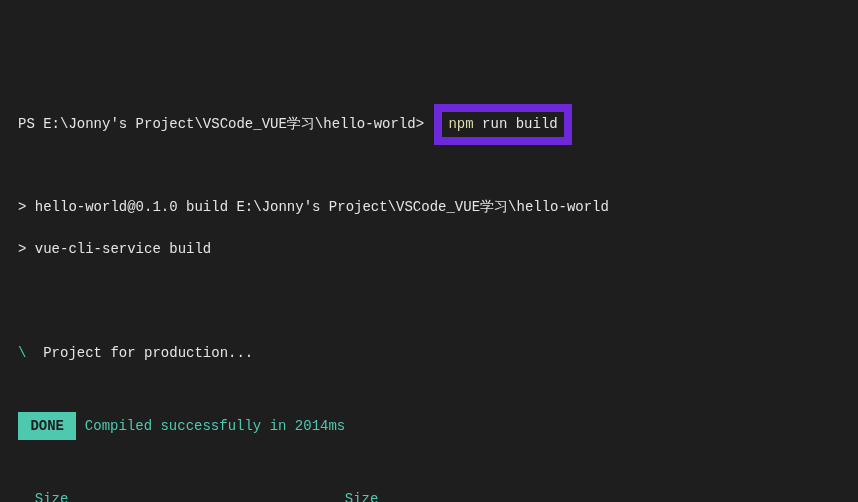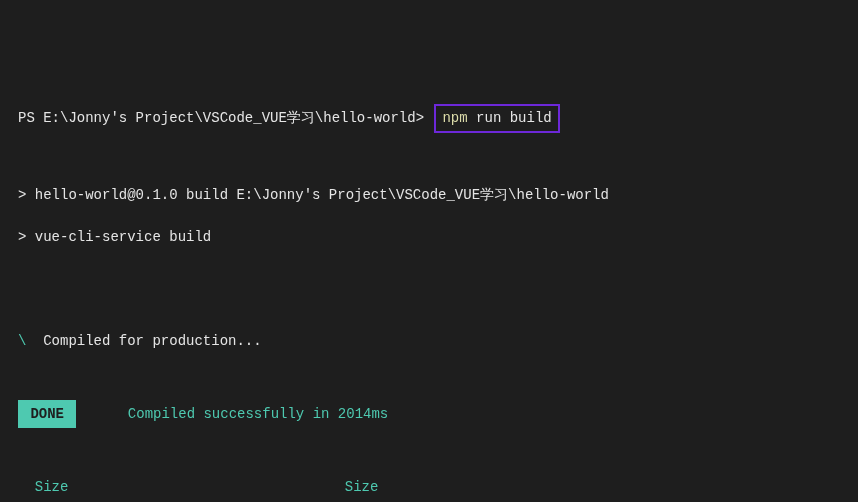--- a/index.html
+++ b/index.html
@@ -10,23 +10,23 @@
       color: #d4d4d4;
       padding: 20px 18px;
       width: 858px;
       height: 502px;
       line-height: 1.5;
       white-space: pre;
     }
     .white { color: #e5e5e5; }
     .yellow { color: #dcdcaa; }
     .cyan { color: #4ec9b0; }
-    .green { color: #4ec9b0; padding-left: 43px; }
+    .green { color: #4ec9b0; }
     .red-box {
-      border: 2px solid #6d28d9;
+      border: 8px solid #6d28d9;
       display: inline-block;
       padding: 2px 6px;
       margin-left: 2px;
     }
     .badge-done {
       background: #4ec9b0;
       color: #1e1e1e;
       padding: 6px 4px;
       font-weight: bold;
     }
@@ -37,21 +37,21 @@
 <body>
 
 
 
 <span class="line"><span class="white">PS E:\Jonny's Project\VSCode_VUE学习\hello-world&gt;</span> <span class="red-box"><span class="yellow">npm</span> <span class="white">run build</span></span></span>
 <div class="gap"></div>
 <span class="line white">&gt; hello-world@0.1.0 build E:\Jonny's Project\VSCode_VUE学习\hello-world</span>
 <span class="line white">&gt; vue-cli-service build</span>
 <div class="gap"></div>
 <div class="gap"></div>
-<span class="line"><span class="cyan">\</span><span class="white">  Compiled for production...</span></span>
+<span class="line"><span class="cyan">\</span><span class="white">  Project for production...</span></span>
 <div class="gap"></div>
 <span class="line"><span class="badge-done"> DONE </span><span class="green"> Compiled successfully in 2014ms</span></span>
 <div class="gap"></div>
 <span class="line">  <span class="cyan" style="display:inline-block;width:310px;">Size</span><span class="cyan">Size</span></span>
 
 
 
 
 
 

